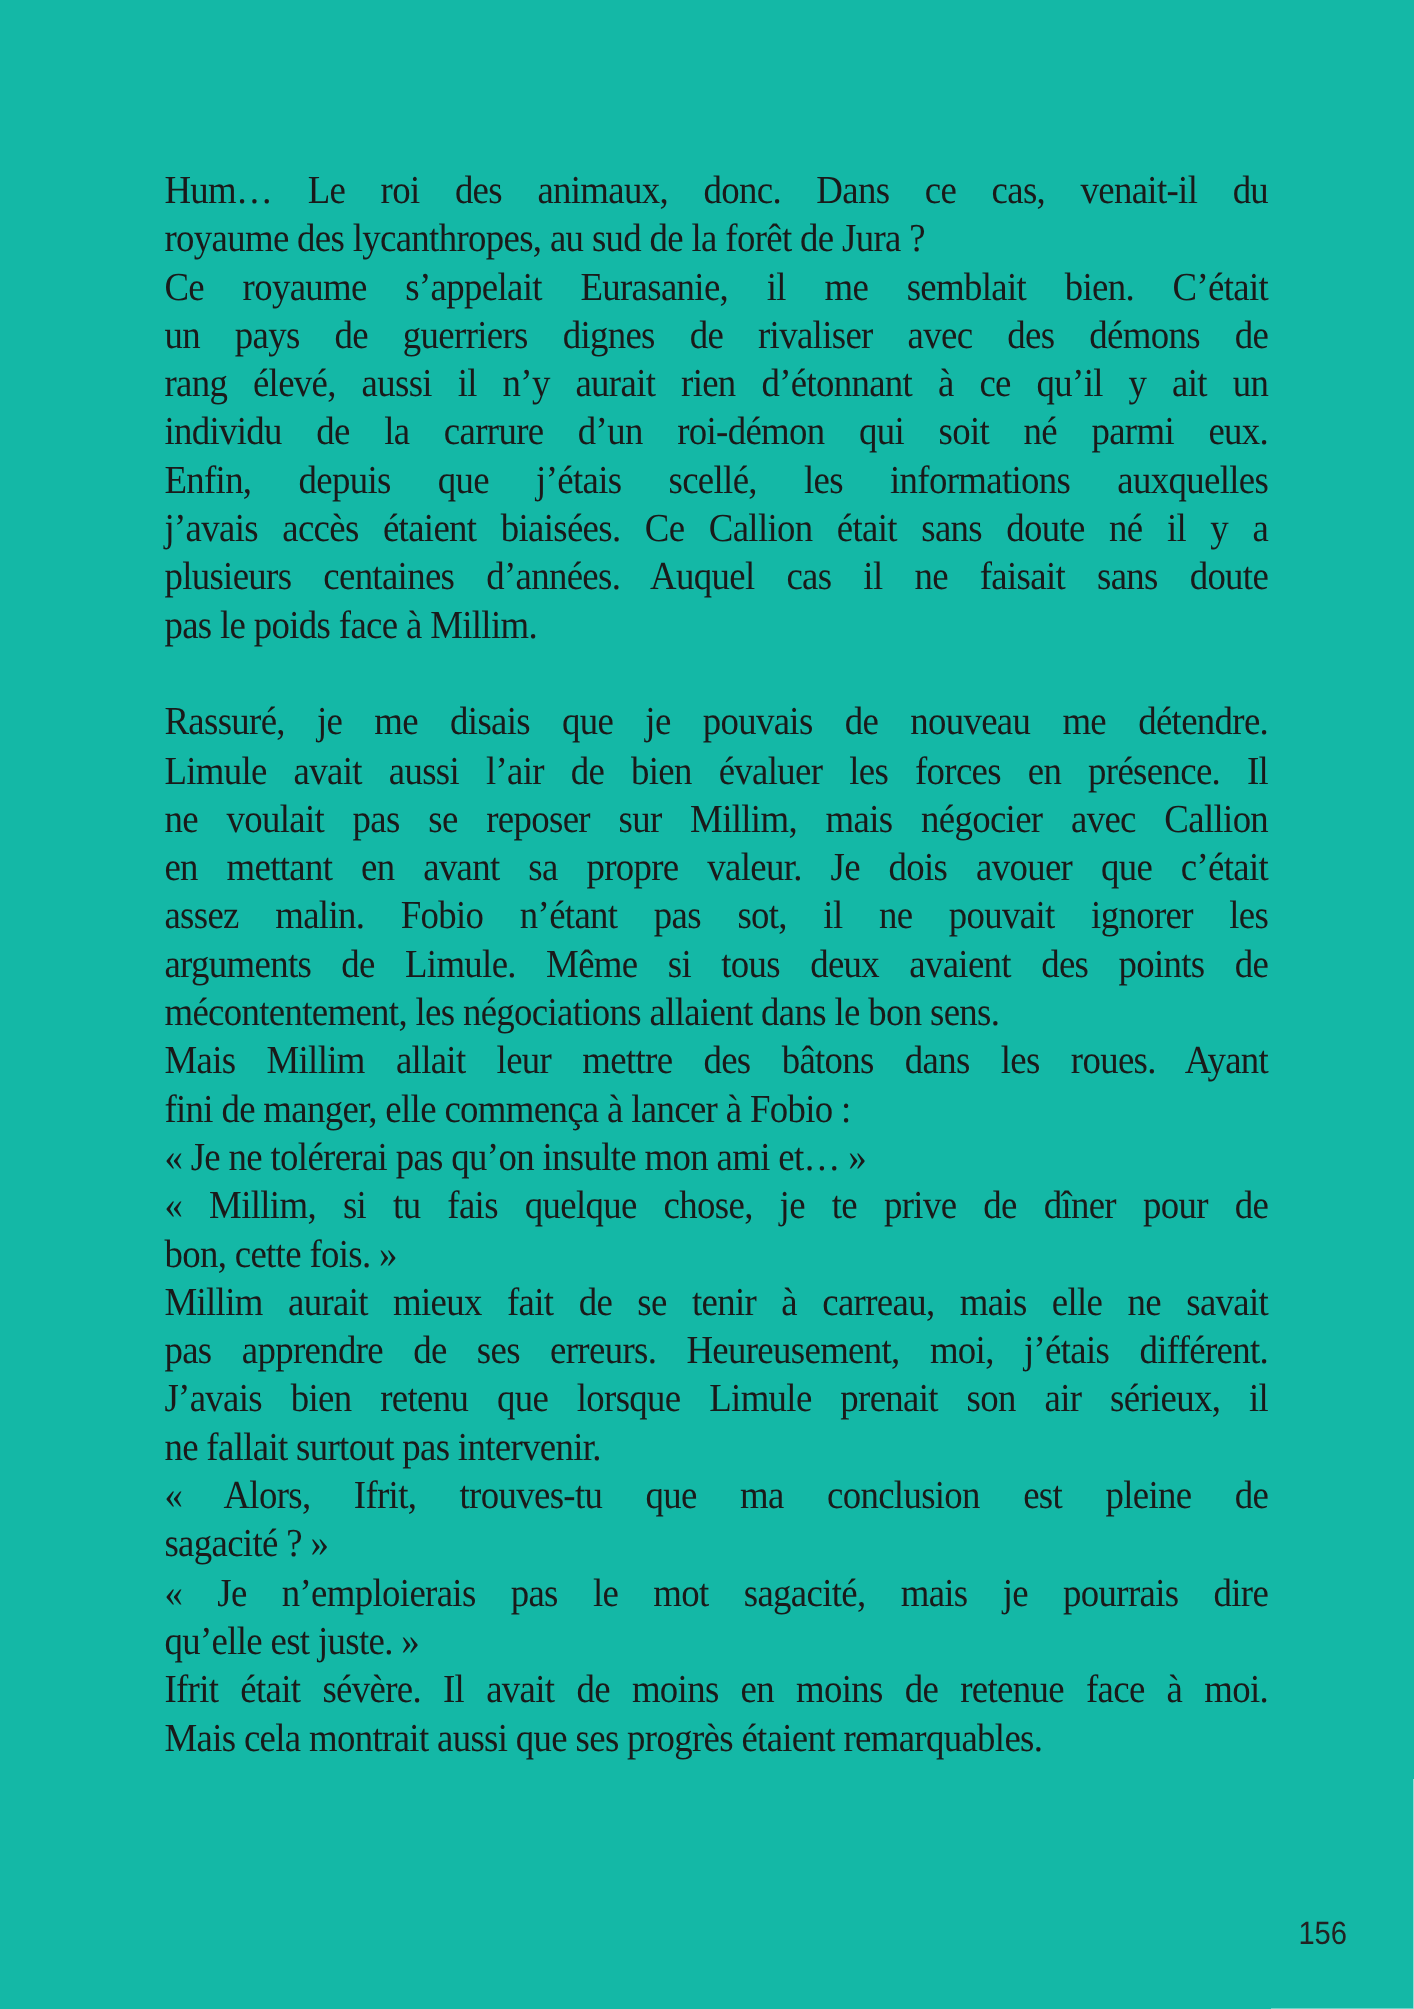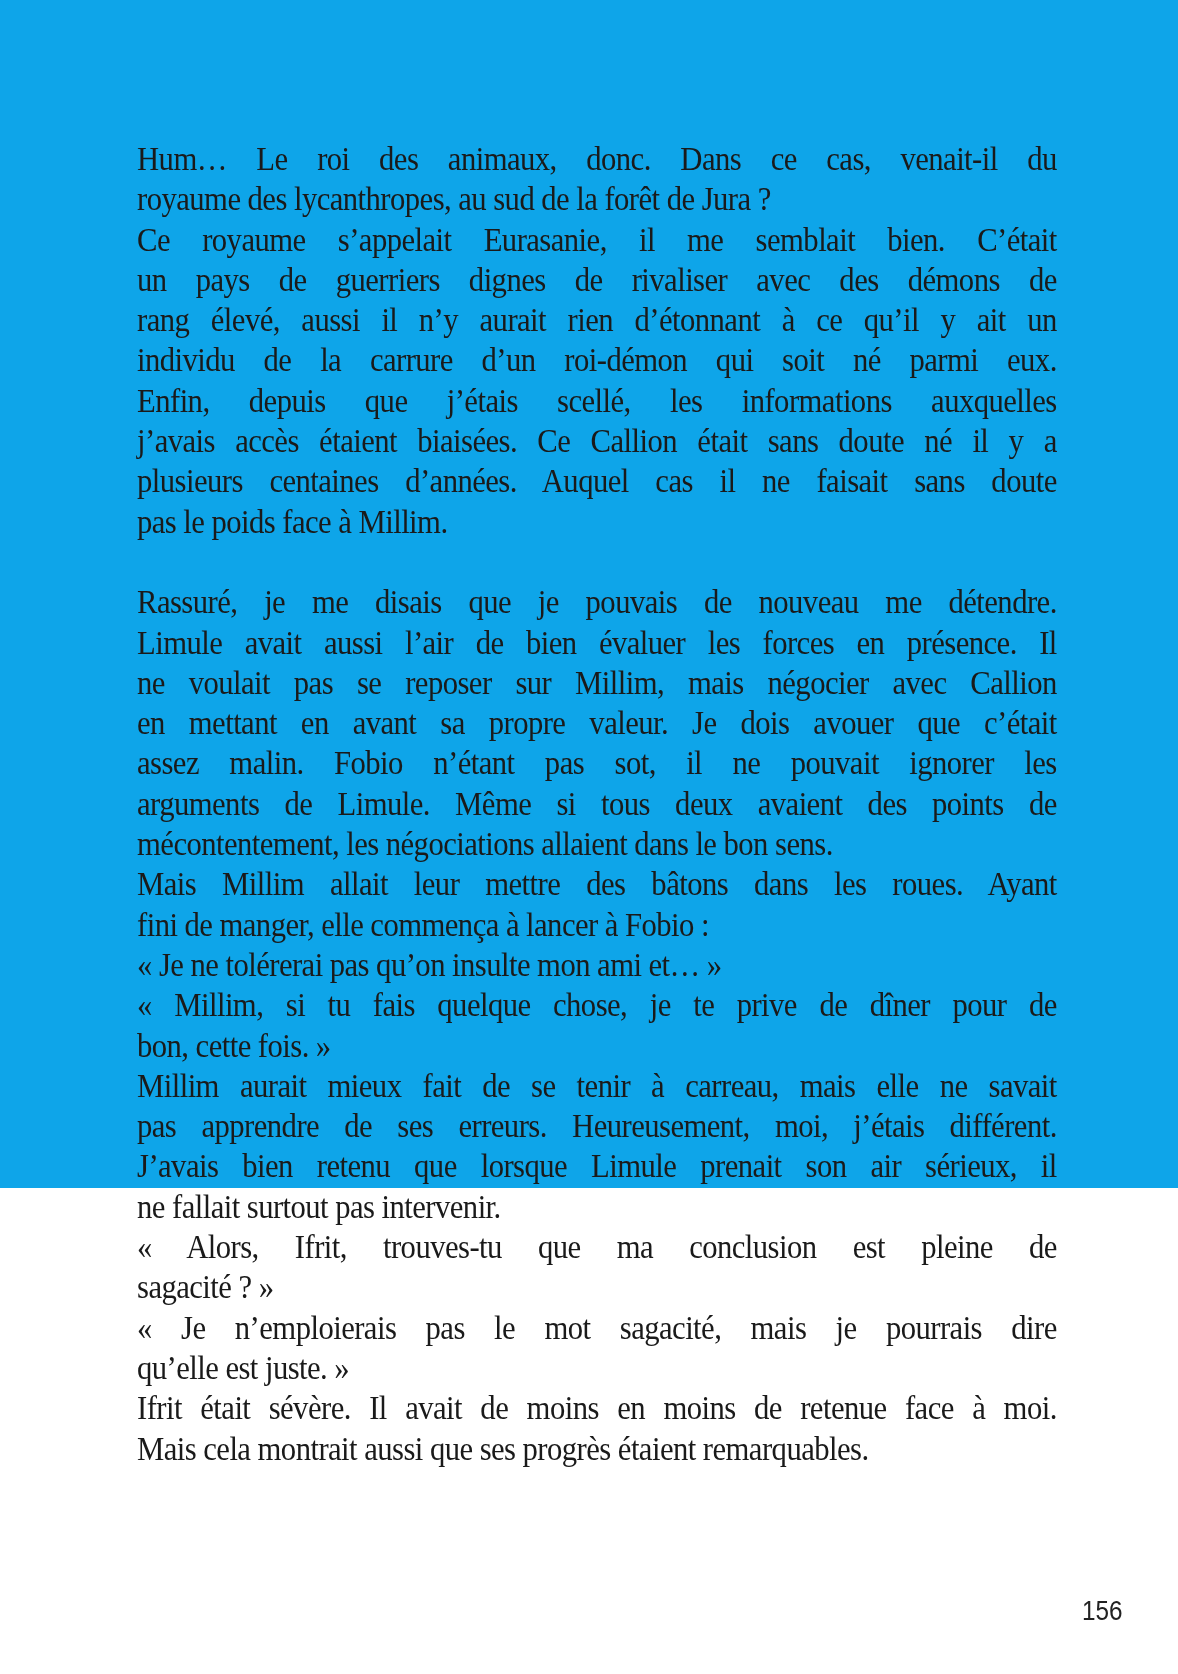--- a/index.html
+++ b/index.html
@@ -1,17 +1,17 @@
 <!DOCTYPE html>
 <html><head>
 <meta charset="utf-8">
 <style>
   html, body { margin: 0; padding: 0; background: #ffffff; }
   body { width: 1178px; height: 1674px; position: relative; overflow: hidden; }
-  .page { position: absolute; left: 0; top: 0; width: 1178px; height: 1188px; background: #0ea5e9; }
+  .page { position: absolute; left: 0; top: 0; width: 1178px; height: 1674px; background: #14b8a6; }
   .text-column {
     position: absolute;
     left: 137px;
     top: 139px;
     width: 920px;
     font-family: "Liberation Serif", serif;
     font-size: 33px;
     line-height: 40.3px;
     color: #1a1a1a;
     letter-spacing: -0.6px;

